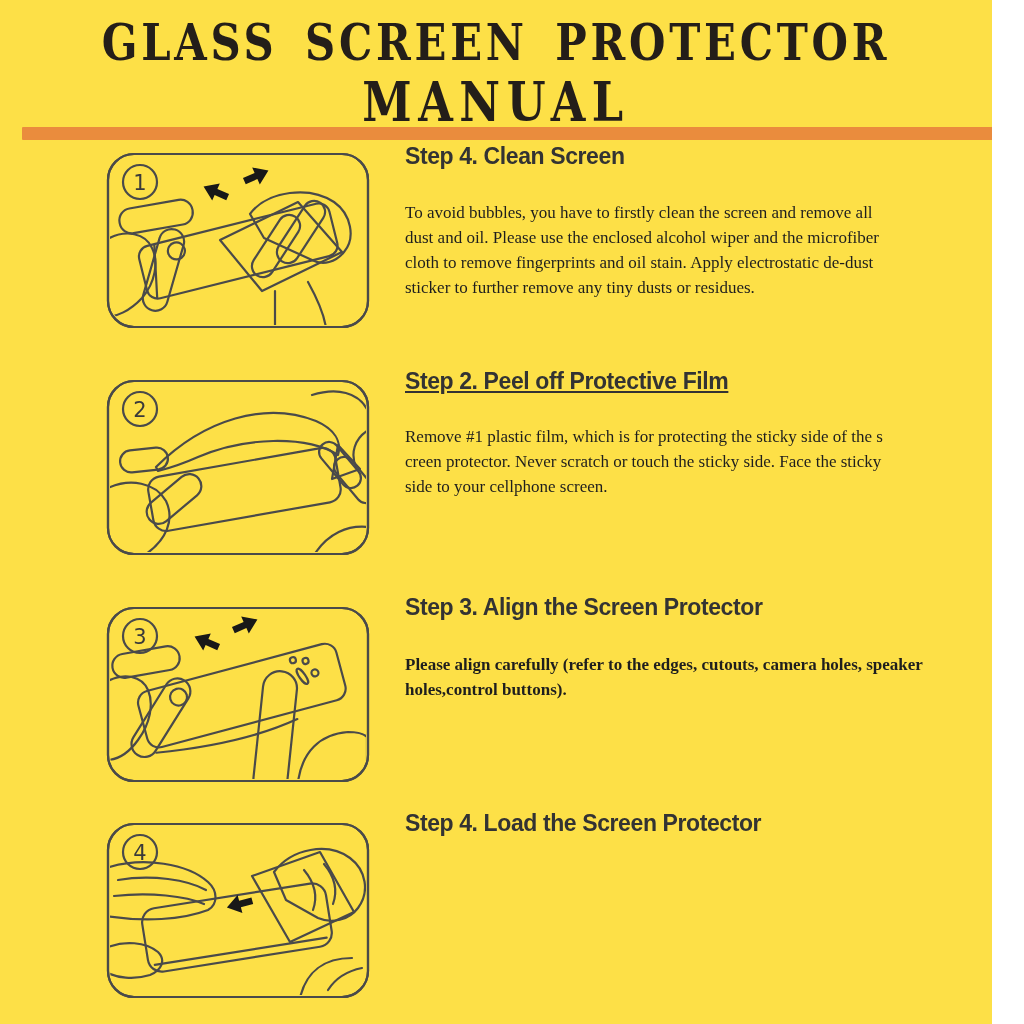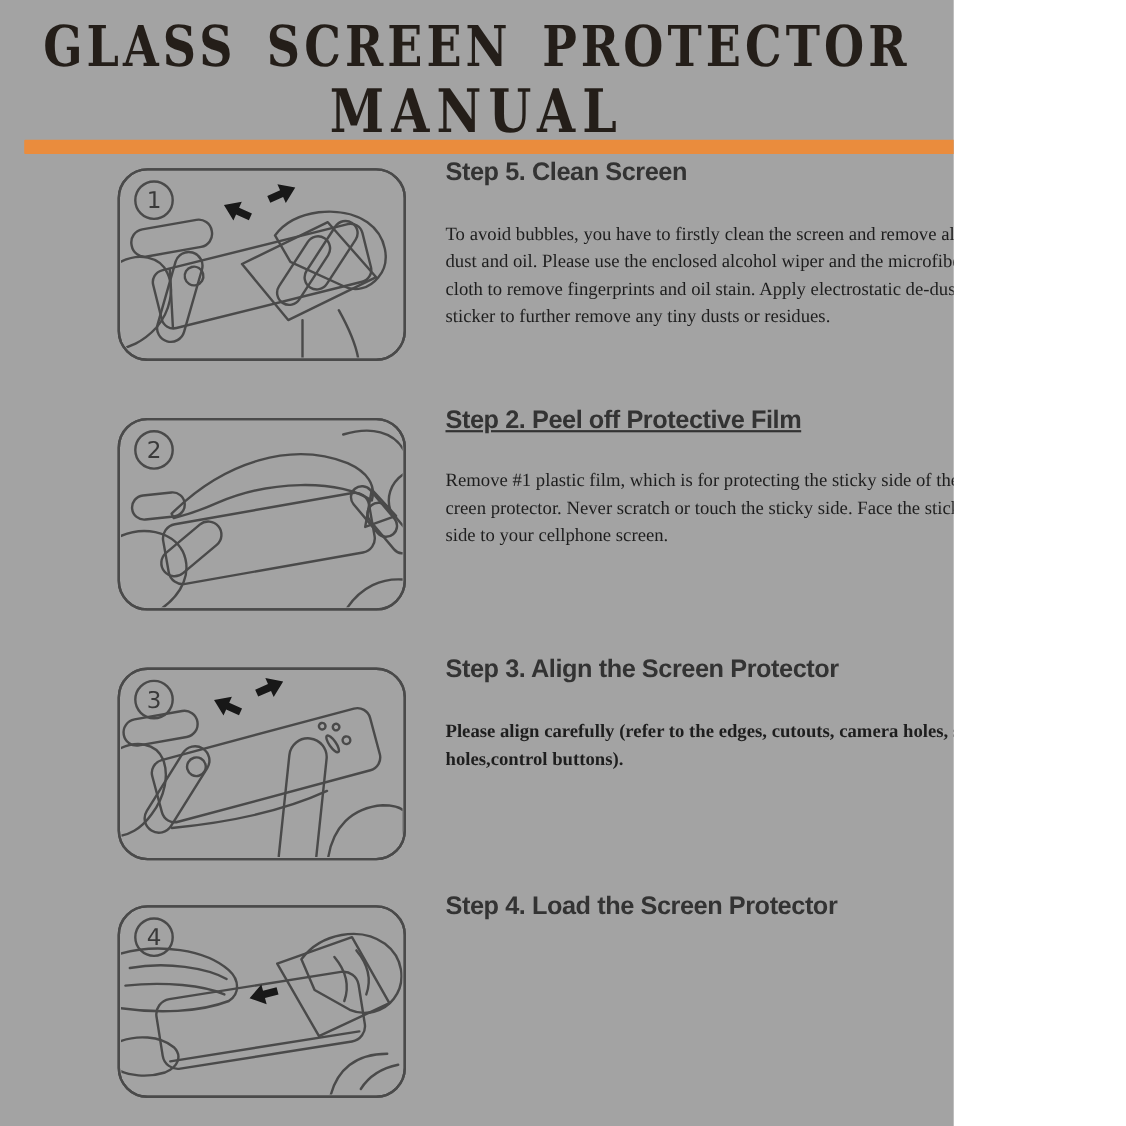--- a/index.html
+++ b/index.html
@@ -1,17 +1,17 @@
 <!DOCTYPE html>
 <html><head>
 <meta charset="utf-8">
 <style>
   html,body { margin:0; padding:0; background:#ffffff; }
   .page {
-    position:relative; width:867px; height:1024px; background:#a3a3a3;
+    position:relative; width:992px; height:1024px; background:#fde047;
     overflow:hidden; font-family:"Liberation Serif", serif;
   }
   .title {
     position:absolute; left:0; right:0; text-align:center; margin:0;
     font-family:"DejaVu Serif", serif; font-weight:800; color:#241e19;
     transform:scale(0.93,1.14); letter-spacing:4px; word-spacing:10px;
     white-space:nowrap;
   }
   .title.line1 { top:16px;  font-size:45px; }
   .title.line2 { top:74px;  font-size:48px; letter-spacing:7px; }
@@ -178,21 +178,21 @@
         <g fill="#181818">
           <path d="M15,-4 L0,-4 L0,-11 L-16,0 L0,11 L0,4 L15,4 Z" transform="translate(136,84) rotate(-15) scale(0.85)"></path>
         </g>
       </g>
       <circle cx="36" cy="32" r="17" fill="#ffffff" class="line"></circle>
       <text x="36" y="39.5" class="badge-num">4</text>
       <rect x="4" y="4" width="260" height="173" rx="26" fill="none" class="line"></rect>
     </svg>
   </div>
 
-  <h2 class="step-heading h1">Step 5. Clean Screen</h2>
+  <h2 class="step-heading h1">Step 4. Clean Screen</h2>
   <p class="step-body b1">To avoid bubbles, you have to firstly clean the screen and remove all
 dust and oil. Please use the enclosed alcohol wiper and the microfiber
 cloth to remove fingerprints and oil stain. Apply electrostatic de-dust
 sticker to further remove any tiny dusts or residues.</p>
 
   <h2 class="step-heading h2">Step 2. Peel off Protective Film</h2>
   <p class="step-body b2">Remove #1 plastic film, which is for protecting the sticky side of the s
 creen protector. Never scratch or touch the sticky side. Face the sticky
 side to your cellphone screen.</p>
 

